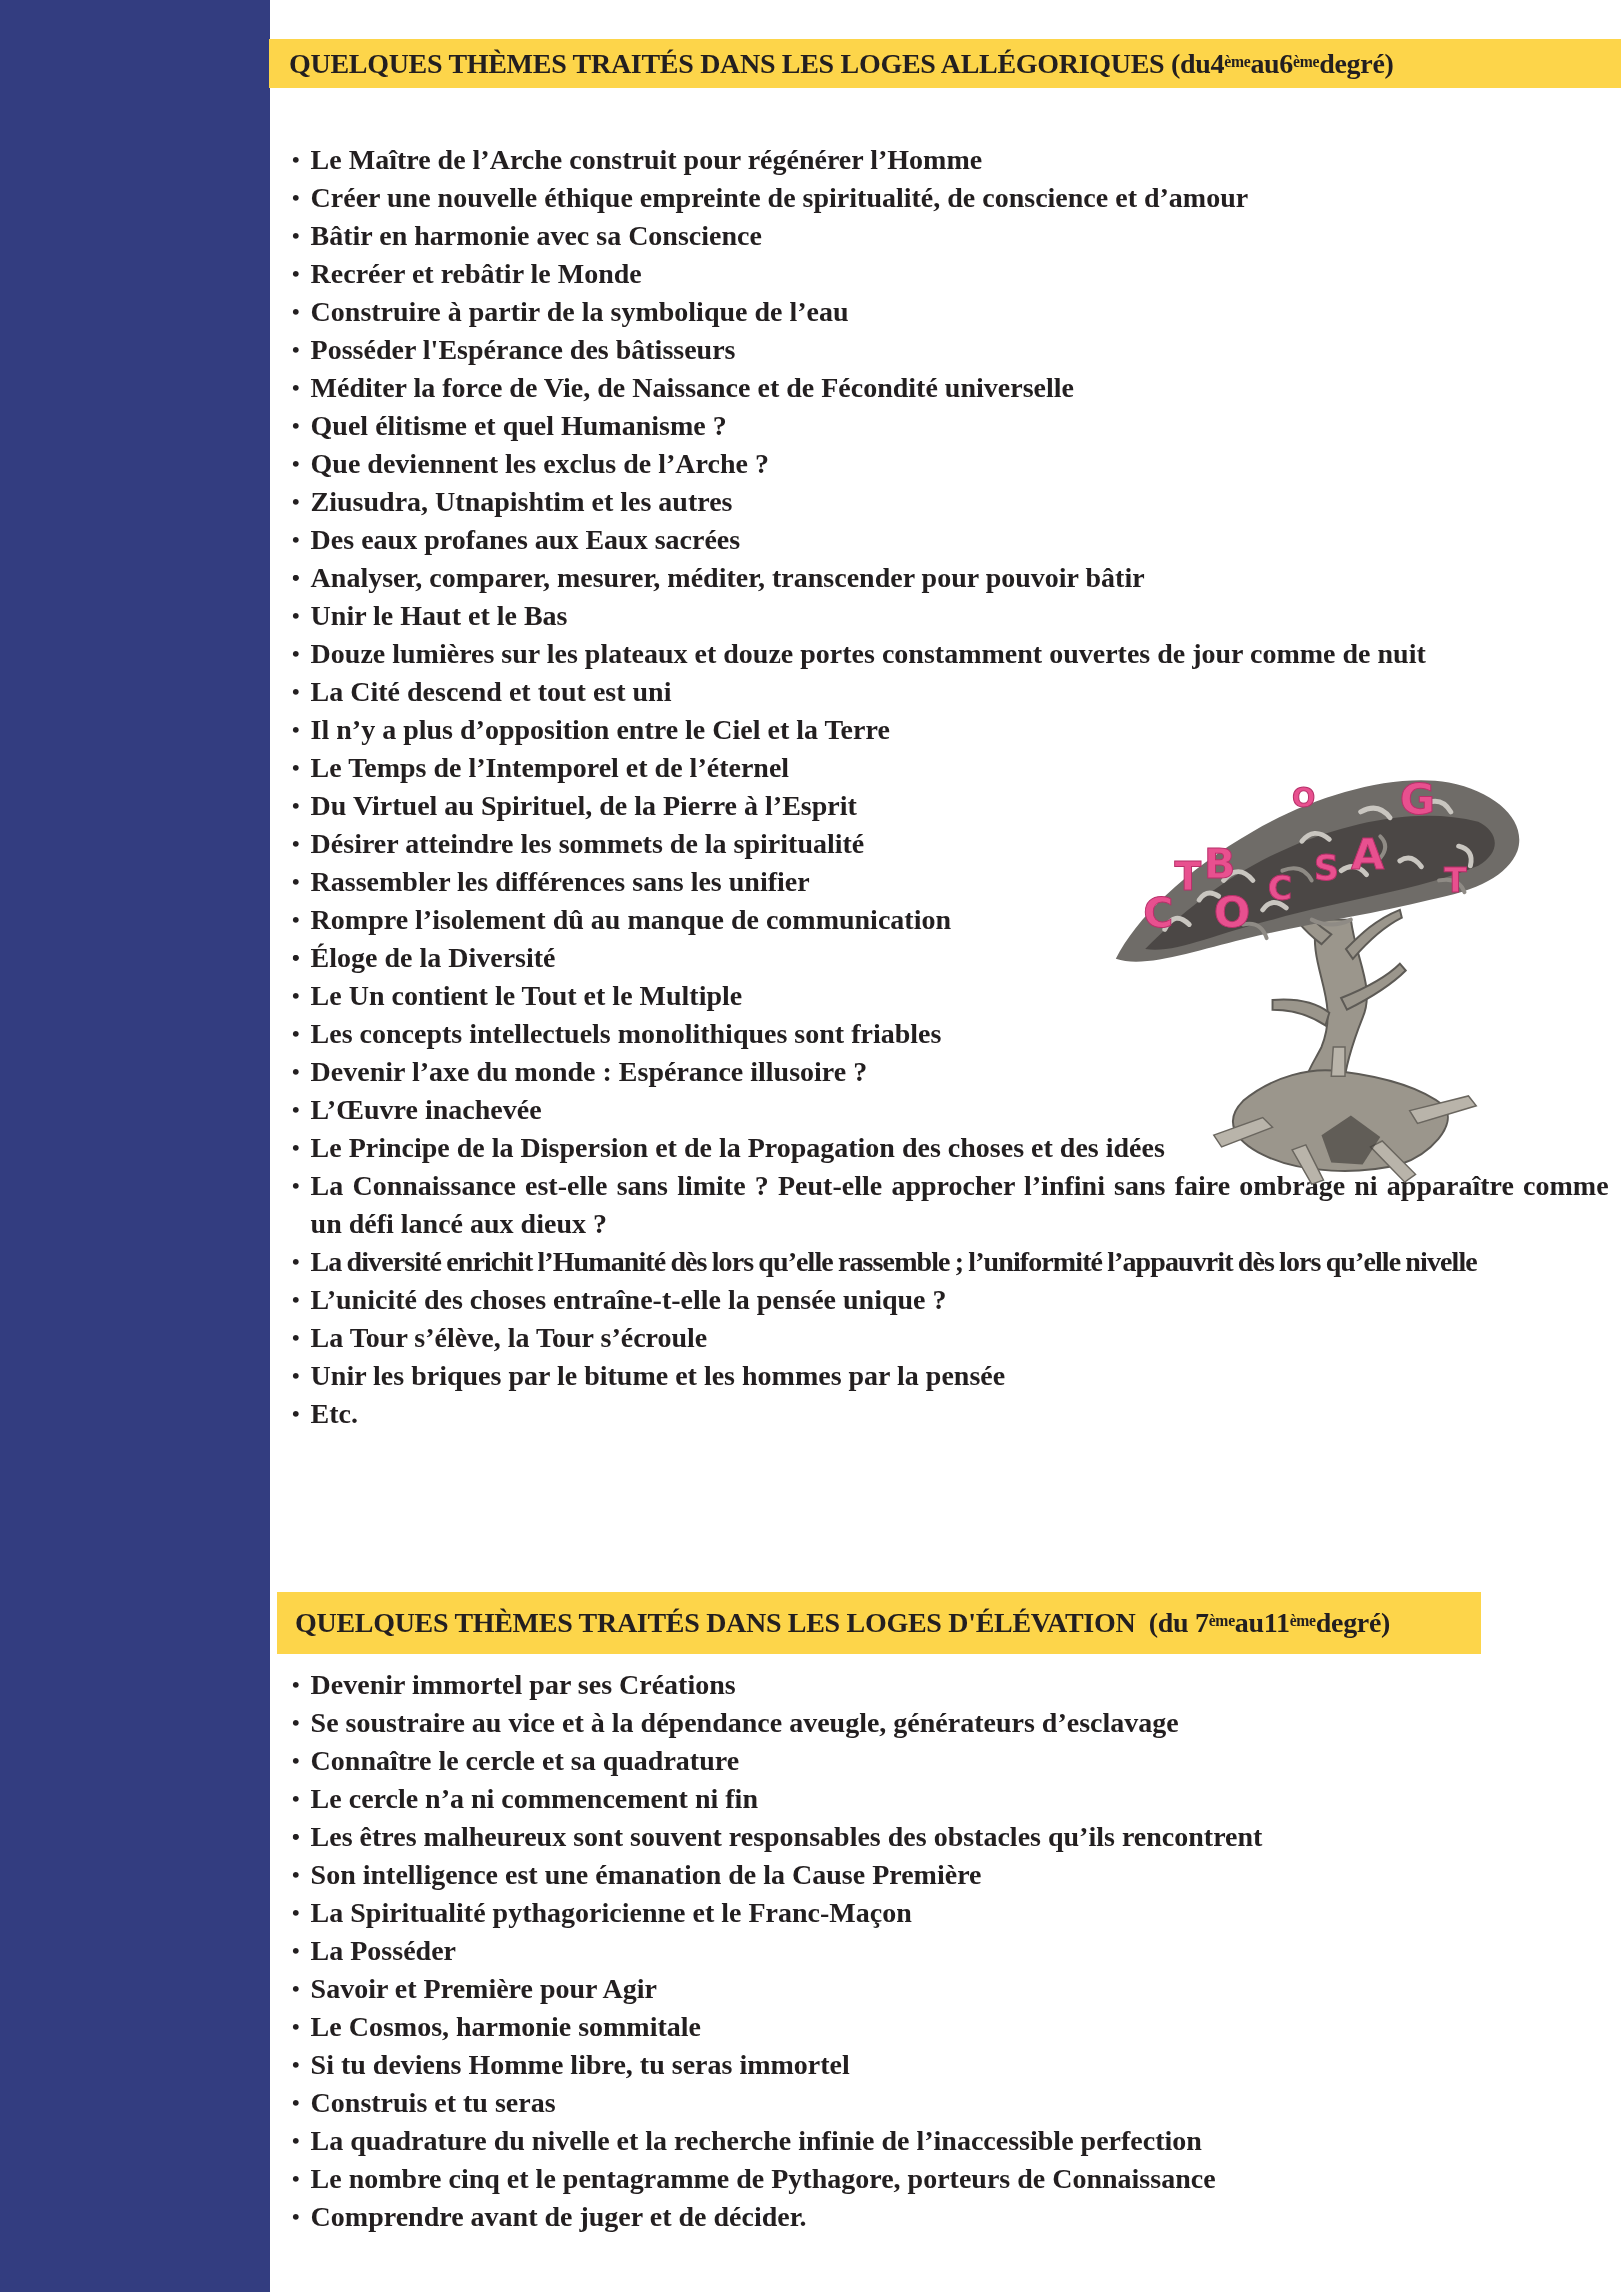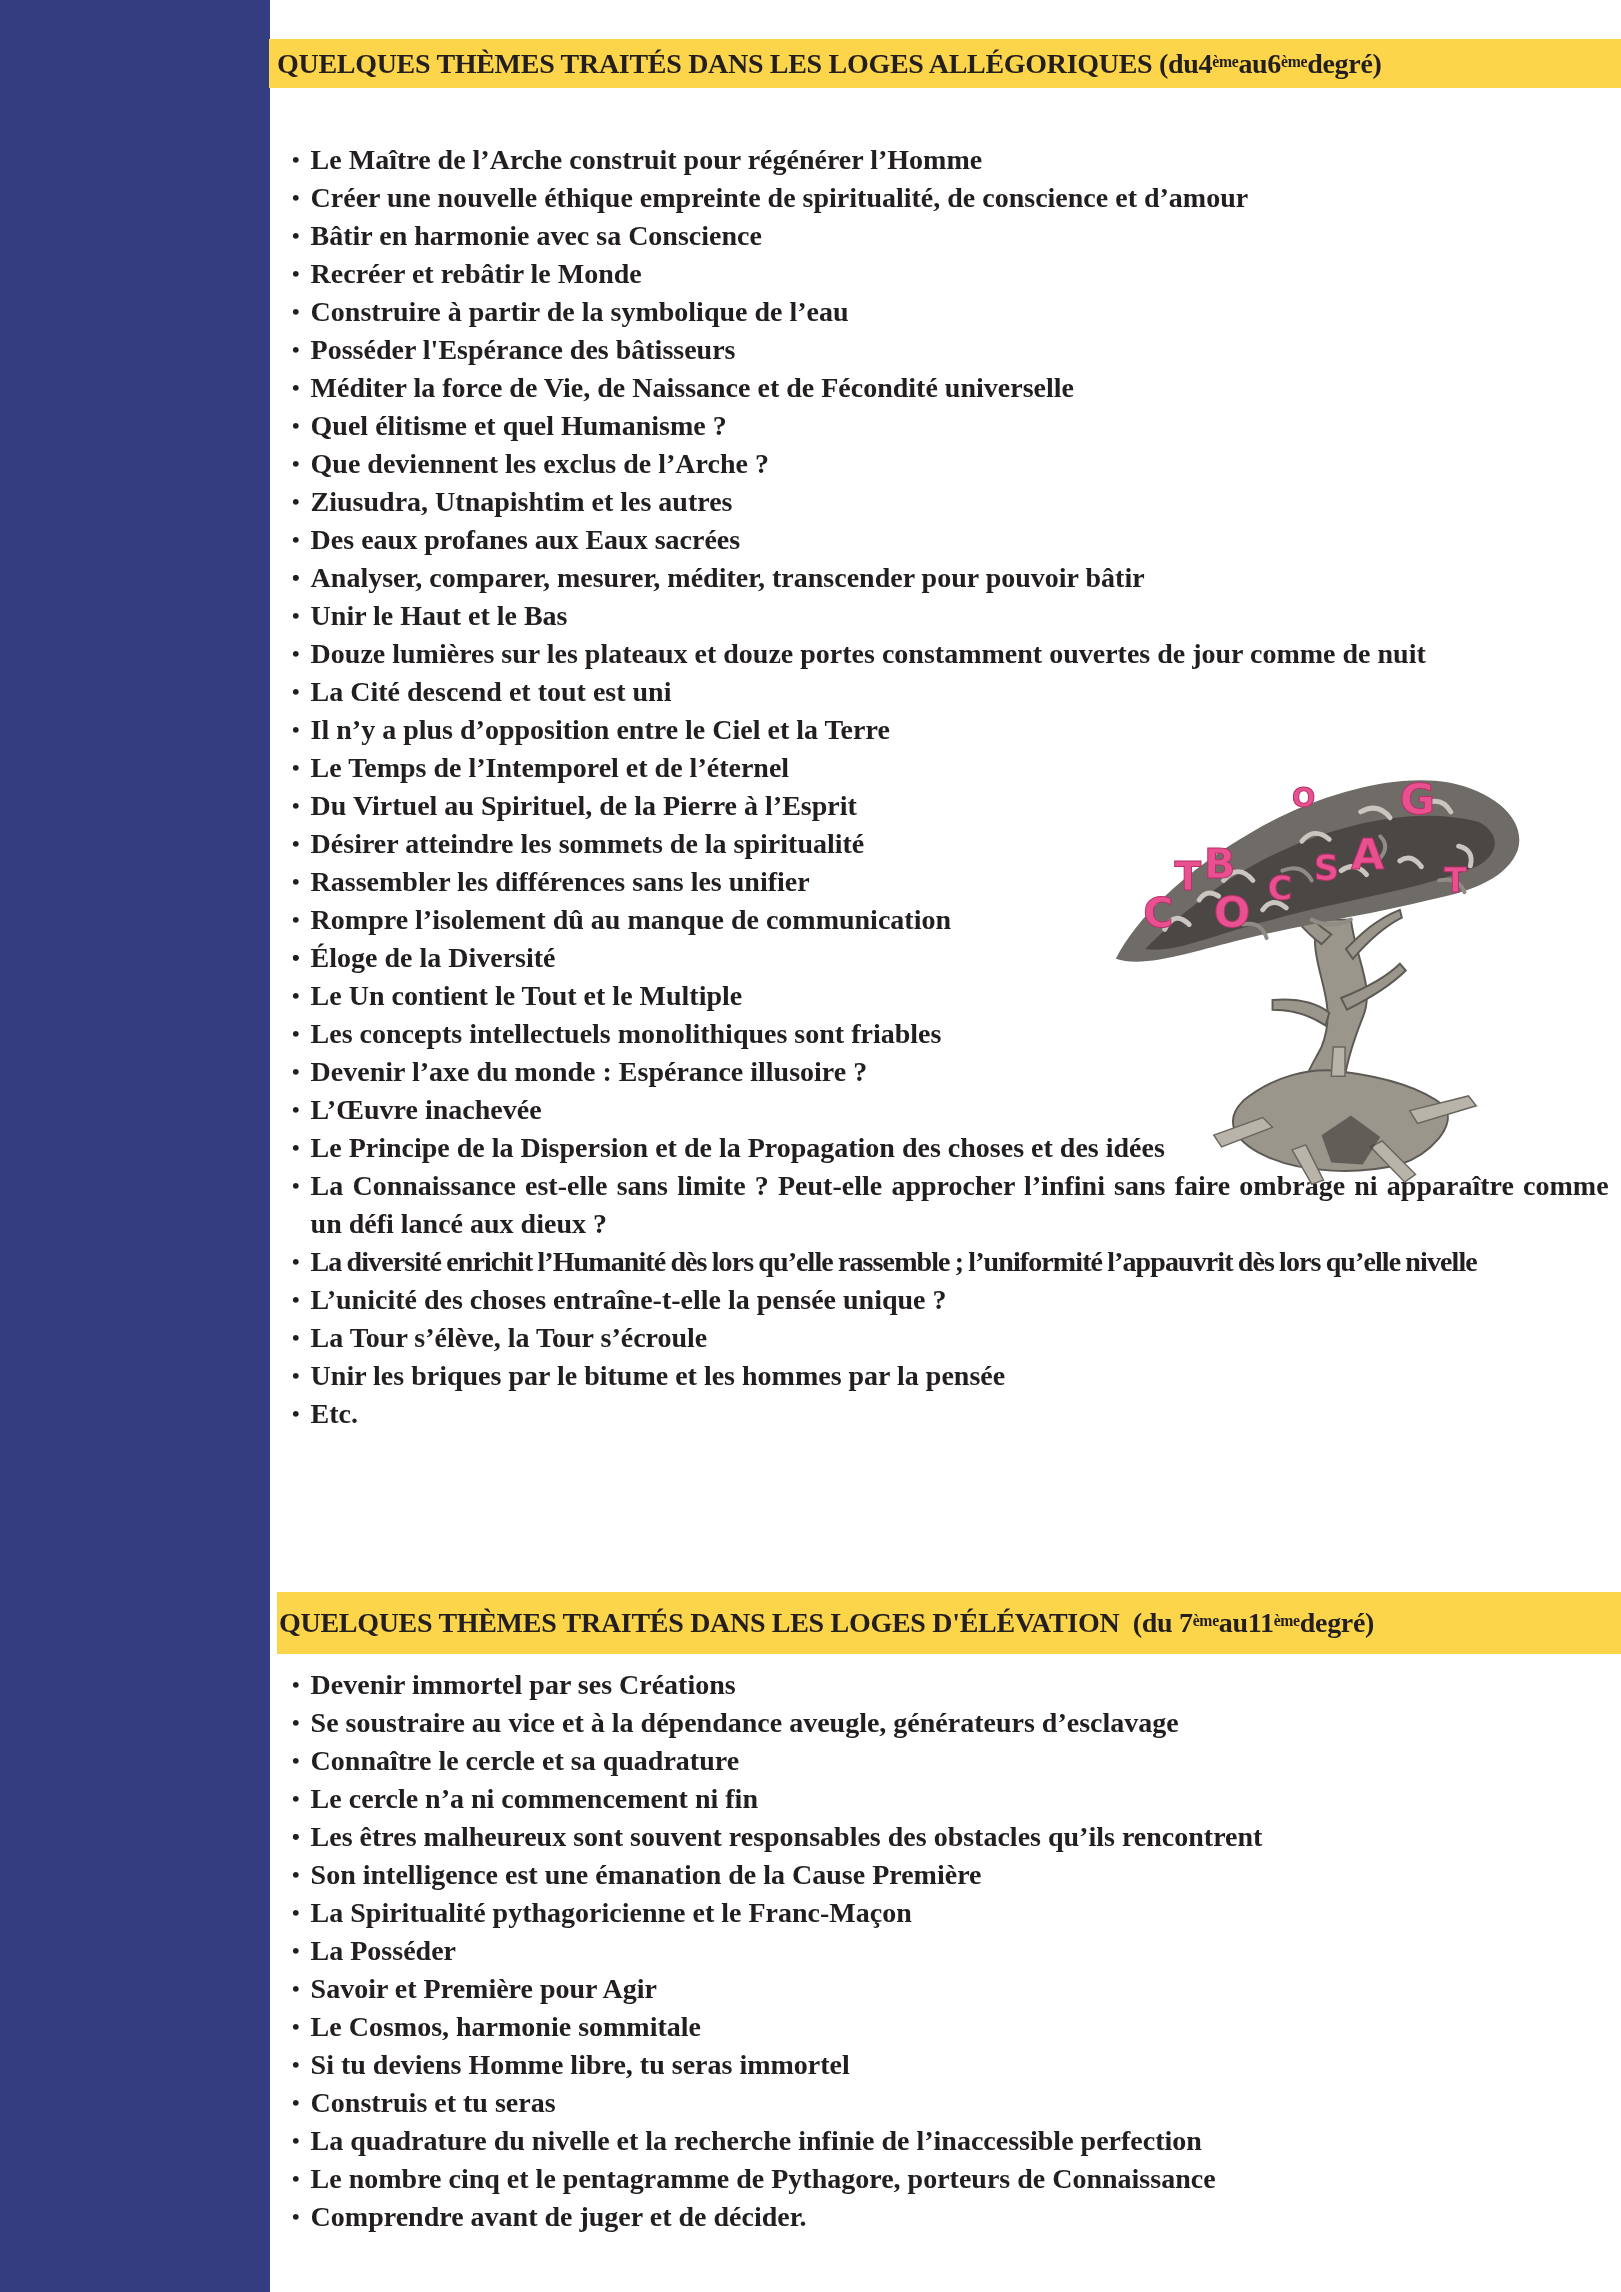--- a/index.html
+++ b/index.html
@@ -11,22 +11,22 @@
   }
   .blue-strip {
     position:absolute; left:0; top:0; width:270px; height:2293px;
     background:#333D80;
   }
   .section-header {
     position:absolute; background:#FDD54A; color:#231F20;
     font-weight:bold; white-space:nowrap; box-sizing:border-box;
     display:flex; align-items:center;
   }
-  .header-1 { left:269px; top:39px; width:1353px; height:49px; padding-left:8px; font-size:28px; letter-spacing:-0.3px; }
-  .header-2 { left:277px; top:1592px; width:1344px; height:62px; padding-left:2px; font-size:28px; letter-spacing:-0.3px; }
+  .header-1 { left:269px; top:39px; width:1353px; height:49px; padding-left:20px; font-size:28px; letter-spacing:-0.3px; }
+  .header-2 { left:277px; top:1592px; width:1204px; height:62px; padding-left:18px; font-size:28px; letter-spacing:-0.3px; }
   .section-header sup { font-size:15.7px; vertical-align:super; line-height:0; position:relative; top:-2px; }
 
   .theme-list {
     position:absolute; left:292px; margin:0; padding:0; list-style:none;
     font-weight:bold; font-size:28px; line-height:38px;
   }
   .list-1 { top:141px; width:1318px; }
   .list-2 { top:1666px; width:1318px; }
   .theme-list li {
     position:relative; padding-left:18.6px; white-space:nowrap;

